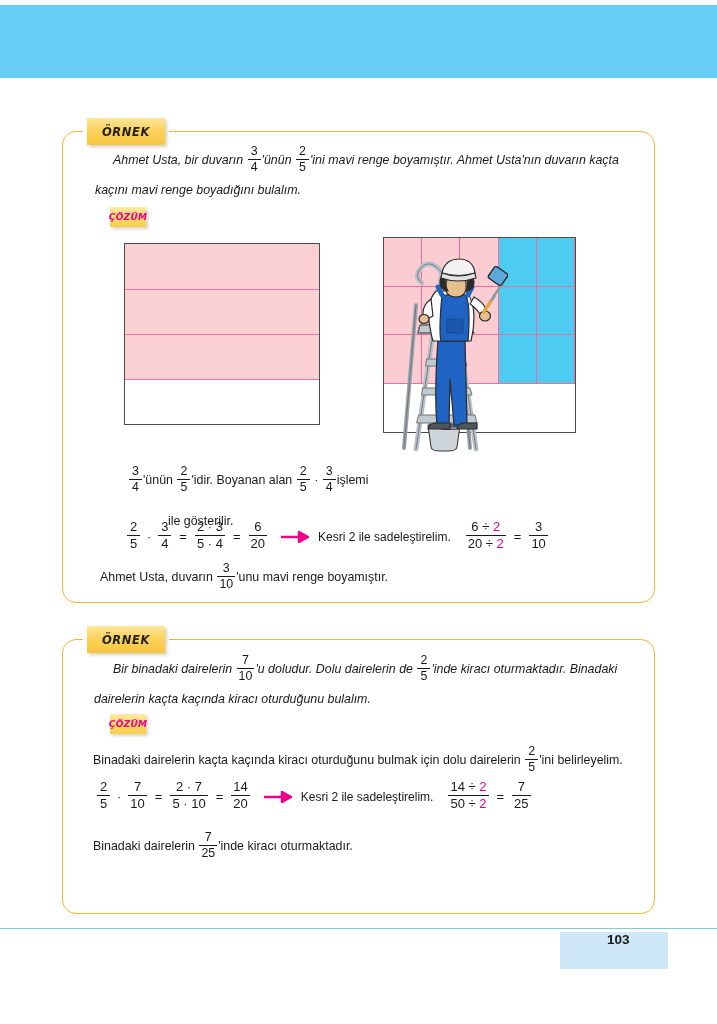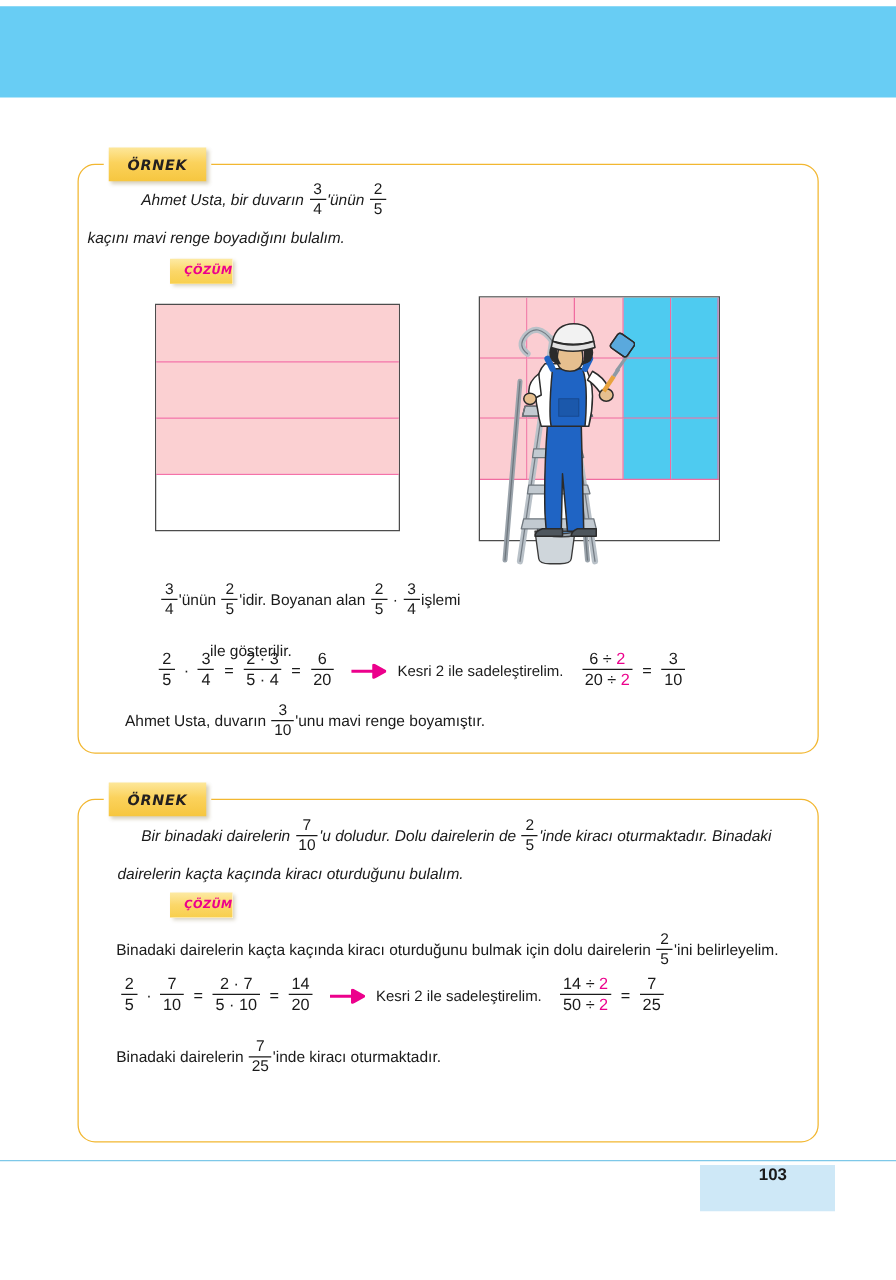--- a/index.html
+++ b/index.html
@@ -66,28 +66,27 @@
     top: -2px;
     left: 20px;
     width: 86px;
     height: 4px;
     background: #ffffff;
     z-index: 3;
   }
 
   .tab-cozum {
     position: absolute;
-    width: 50px;
+    width: 36px;
     height: 20px;
     background: linear-gradient(180deg, #fdeaa4 0%, #fbd769 50%, #f8cf4d 100%);
     box-shadow: 2px 2px 3px rgba(120, 100, 40, 0.28);
     display: flex;
     align-items: center;
-    justify-content: flex-end;
-    margin-left: 26px;
+    justify-content: center;
   }
   .tab-cozum .lbl {
     font-family: "DejaVu Sans", sans-serif;
     font-size: 9px;
     font-weight: bold;
     font-style: italic;
     color: #ec008c;
     letter-spacing: 0.3px;
   }
 
@@ -256,23 +255,23 @@
   <span style="display:inline-block; width:18px;"></span><span>Ahmet Usta, bir duvarın</span>
   <span class="frac">
     <span class="num">3</span>
     <span class="bar"></span>
     <span class="den">4</span>
   </span><span>'ünün</span>
   <span class="frac">
     <span class="num">2</span>
     <span class="bar"></span>
     <span class="den">5</span>
-  </span>
-</div>
-<div class="q-text" style="left:70px; top:178px; width:560px;">
+  </span><span>'ini mavi renge boyamıştır. Ahmet Usta'nın duvarın kaçta</span>
+</div>
+<div class="q-text" style="left:95px; top:178px; width:560px;">
   <span>kaçını mavi renge boyadığını bulalım.</span>
 </div>
 
 <div class="tab-cozum" style="left:110px; top:207px;">
   <span class="lbl">ÇÖZÜM</span>
 </div>
 
 <div class="wall-left">
   <div class="strip shaded" style="top:0;"></div>
   <div class="strip shaded" style="top:25%;"></div>

